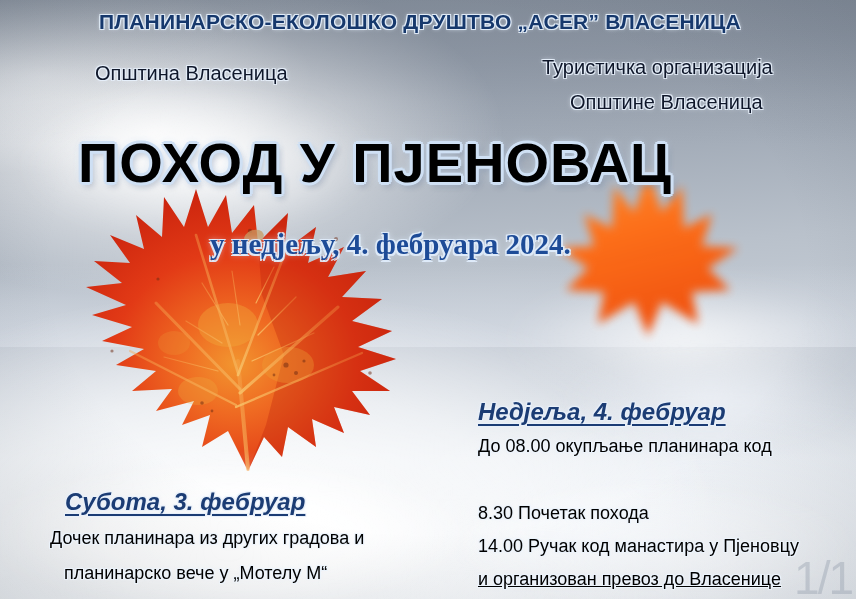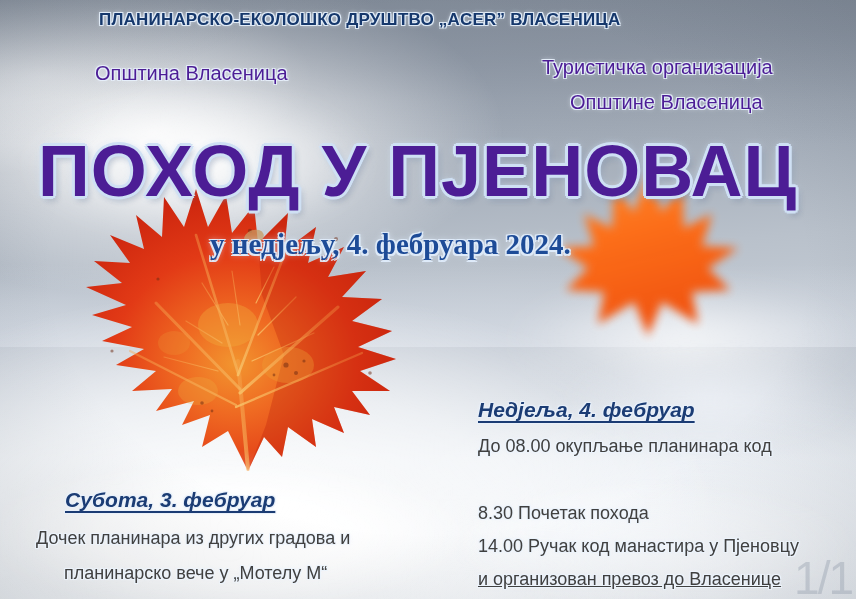--- a/index.html
+++ b/index.html
@@ -90,93 +90,94 @@
     position: absolute;
     left: 430px; top: 470px; width: 440px; height: 135px;
     background: radial-gradient(ellipse 60% 60% at 50% 55%, rgba(250,252,255,.92) 0%, rgba(250,252,255,.35) 52%, rgba(250,252,255,0) 80%);
     filter: blur(4px);
   }
 
   
   .txt { position: absolute; white-space: nowrap; }
 
   .org-line {
-    font-size: 17px;
+    font-size: 21px;
     font-weight: 700;
     letter-spacing: .2px;
     color: #16386c;
     text-shadow:
       -1px -1px 0 rgba(226,236,248,.95),
        1px -1px 0 rgba(226,236,248,.95),
       -1px  1px 0 rgba(226,236,248,.95),
        1px  1px 0 rgba(226,236,248,.95),
        0 0 4px rgba(230,240,252,.9);
   }
   .org-sub {
     font-size: 20px;
     font-weight: 400;
-    color: #4c1d95;
+    color: #0f172a;
     text-shadow:
       -1px -1px 0 rgba(230,238,249,.9),
        1px -1px 0 rgba(230,238,249,.9),
       -1px  1px 0 rgba(230,238,249,.9),
        1px  1px 0 rgba(230,238,249,.9),
        0 0 5px rgba(235,243,253,.85);
   }
 
   .main-title {
-    font-size: 72px;
+    font-size: 56px;
     font-weight: 700;
     letter-spacing: 1px;
-    color: #4c1d95;
+    color: #000000;
     -webkit-text-stroke: 0px;
     text-shadow:
       -2px -2px 0 #cfe0f4,
        2px -2px 0 #cfe0f4,
       -2px  2px 0 #cfe0f4,
        2px  2px 0 #cfe0f4,
       -3px  0   0 #cfe0f4,
        3px  0   0 #cfe0f4,
        0   -3px 0 #cfe0f4,
        0    3px 0 #cfe0f4,
        0 0 9px rgba(210,228,248,.95),
        3px 4px 6px rgba(20,40,80,.28);
+    margin-left: 40px;
   }
 
   .subtitle {
     font-size: 29px;
     font-weight: 700;
     color: #1d4b97;
     text-shadow:
       -1.5px -1.5px 0 rgba(222,235,250,.95),
        1.5px -1.5px 0 rgba(222,235,250,.95),
       -1.5px  1.5px 0 rgba(222,235,250,.95),
        1.5px  1.5px 0 rgba(222,235,250,.95),
        0 0 7px rgba(226,238,252,.9);
   }
 
   .day-head {
-    font-size: 21px;
+    font-size: 24px;
     font-weight: 700;
     font-style: italic;
     color: #1b3c74;
     text-decoration: underline;
     text-underline-offset: 4px;
     text-decoration-thickness: 2px;
     text-shadow:
       -1px -1px 0 rgba(232,240,250,.9),
        1px -1px 0 rgba(232,240,250,.9),
       -1px  1px 0 rgba(232,240,250,.9),
        1px  1px 0 rgba(232,240,250,.9),
        0 0 5px rgba(235,243,253,.8);
   }
   .body-line {
     font-size: 18px;
     font-weight: 400;
-    color: #404040;
+    color: #000000;
     text-shadow:
       -1px -1px 0 rgba(236,243,252,.92),
        1px -1px 0 rgba(236,243,252,.92),
       -1px  1px 0 rgba(236,243,252,.92),
        1px  1px 0 rgba(236,243,252,.92),
        0 0 4px rgba(240,246,254,.85);
   }
 
   .watermark {
     position: absolute;
@@ -314,19 +315,19 @@
 
 
   <div class="txt body-line col-right" style="top:503px;">8.30    Почетак похода</div>
 
   <div class="txt body-line col-right" style="top:536px;">14.00  Ручак код манастира у Пјеновцу</div>
 
   <div class="txt body-line col-right" style="top:569px;text-decoration:underline;">и организован превоз до Власенице</div>
 
   <div class="txt day-head" style="left:65px; top:488px;">Субота, 3. фебруар</div>
 
-  <div class="txt body-line" style="left:36px; top:528px;">Дочек планинара из других градова и</div>
+  <div class="txt body-line" style="left:50px; top:528px;">Дочек планинара из других градова и</div>
 
   <div class="txt body-line" style="left:64px; top:563px;">планинарско вече у „Мотелу М“</div>
 
   <div class="watermark">1/1</div>
 
 </div>
 
 </body></html>

